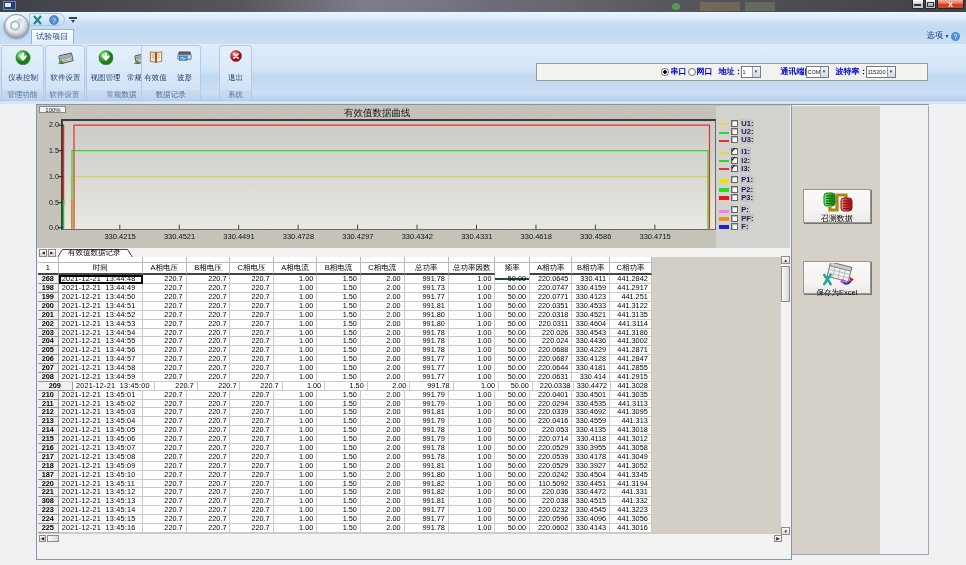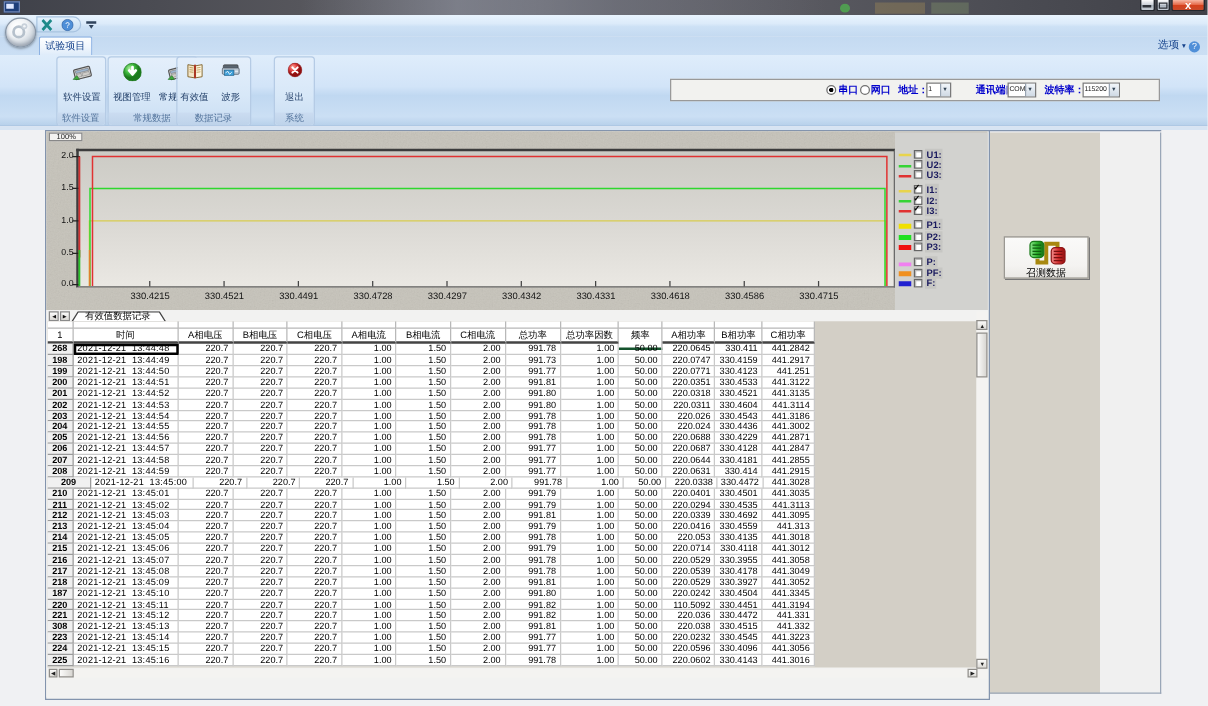--- a/index.html
+++ b/index.html
@@ -104,20 +104,30 @@
             <stop offset="55%" stop-color="#3fba3f"></stop>
             <stop offset="100%" stop-color="#1d7a1d"></stop>
           </radialGradient>
           <radialGradient id="gr" cx="35%" cy="30%">
             <stop offset="0%" stop-color="#ffb0a0"></stop>
             <stop offset="55%" stop-color="#e04040"></stop>
             <stop offset="100%" stop-color="#8f1010"></stop>
           </radialGradient>
         </defs>
       </svg>
+<div class="rgroup" style="left:1px;width:42.5px">
+<div class="rbtn" style="left:3px;width:36px">
+          <span class="ric"><svg width="15.5" height="15.5" viewBox="0 0 17 17">
+              <circle cx="8.5" cy="8.5" r="7.8" fill="url(#gg)" stroke="#1d7a1d" stroke-width="0.7"></circle>
+              <path d="M8.5 4 L8.5 9 M5.6 7 L8.5 10.5 L11.4 7" stroke="#fff" stroke-width="2.4" fill="none" stroke-linecap="round" stroke-linejoin="round"></path>
+            </svg></span>
+          <span class="lbl">仪表控制</span>
+        </div>
+<div class="rglabel">管理功能</div>
+      </div>
 <div class="rgroup" style="left:44.5px;width:40px">
 <div class="rbtn" style="left:1px;width:38px">
           <span class="ric"><svg width="19" height="17" viewBox="0 0 19 16">
  <g transform="rotate(-14 9 8)">
  <rect x="3" y="4" width="13" height="8" rx="1" fill="#e7e5e2" stroke="#555"></rect>
  <rect x="4.2" y="5.2" width="10.6" height="2" fill="#9fb6cf" stroke="#666" stroke-width=".4"></rect>
  <rect x="4.2" y="8" width="4" height="2.6" fill="#cfcdc9" stroke="#777" stroke-width=".4"></rect>
  <rect x="9" y="8" width="5.8" height="2.6" fill="#cfcdc9" stroke="#777" stroke-width=".4"></rect>
  </g>
  <path d="M2 13 L7 13 L5 10 Z" fill="#3faf3f" stroke="#1c6e1c" stroke-width=".5"></path>
@@ -198,20 +208,21 @@
 <div class="abs" id="mdiwin">
 <div class="abs" id="chartpanel">
 <svg class="abs" style="left:0;top:0" width="679" height="143">
           <filter id="nz" x="0" y="0" width="100%" height="100%">
             <feTurbulence type="fractalNoise" baseFrequency="0.9" numOctaves="2" seed="3"></feTurbulence>
             <feColorMatrix type="saturate" values="0"></feColorMatrix>
           </filter>
           <rect width="679" height="143" filter="url(#nz)" opacity="0.16"></rect>
         </svg>
 <div class="abs" id="legpanel"></div>
+<div class="abs" id="charttitle">有效值数据曲线</div>
 <div class="abs" id="pct100">100%</div>
 <div class="abs" id="plot"></div>
 <div class="ylab" style="left:1.5px;top:16.2px">2.0</div>
 <div class="ylab" style="left:1.5px;top:41.7px">1.5</div>
 <div class="ylab" style="left:1.5px;top:67.7px">1.0</div>
 <div class="ylab" style="left:1.5px;top:93.7px">0.5</div>
 <div class="ylab" style="left:1.5px;top:118.7px">0.0</div>
 <svg class="abs" style="left:0;top:0" width="753" height="142">
           <line x1="21" y1="20.2" x2="27" y2="20.2" stroke="#222" stroke-width="1"></line>
           <line x1="21" y1="45.7" x2="27" y2="45.7" stroke="#222" stroke-width="1"></line>
@@ -841,14 +852,27 @@
               <stop offset="1" stop-color="#157015"></stop>
             </linearGradient>
   <linearGradient id="redbat" x1="0" y1="0" x2="1" y2="0">
               <stop offset="0" stop-color="#f09090"></stop>
               <stop offset=".5" stop-color="#d83030"></stop>
               <stop offset="1" stop-color="#8f1010"></stop>
             </linearGradient>
  </defs>
 </svg>
 <div style="line-height:8px">召测数据</div></div>
+<div class="bigbtn" style="top:155.5px;height:33px;font-size:7.5px">
+<svg width="40" height="24" viewBox="0 0 44 26" style="margin-top:1px">
+ <g transform="rotate(14 22 12)">
+  <rect x="12" y="1" width="24" height="16" fill="#f2f2f0" stroke="#555" stroke-width=".8"></rect>
+  <path d="M12 5 h24 M12 9 h24 M12 13 h24 M18 1 v16 M24 1 v16 M30 1 v16" stroke="#999" stroke-width=".6"></path>
+  <rect x="12" y="1" width="24" height="4" fill="#d0d0cc" stroke="#555" stroke-width=".6"></rect>
+ </g>
+ <path d="M8 13 L15 23 M15 13 L8 23" stroke="#2aa8a0" stroke-width="3" stroke-linecap="round"></path>
+ <path d="M29 21 q4 3.5 8 -1" stroke="#3030c0" stroke-width="2.5" fill="none"></path>
+ <circle cx="28" cy="20" r="2.2" fill="#e040e0"></circle>
+ <path d="M36 15 l4.5 3 l-4.5 3.5 z" fill="#d02020"></path>
+</svg>
+<div style="line-height:8px">保存为Excel</div></div>
 </div>
 <div class="abs" id="graypanel"></div>
 </div>
 </body></html>

